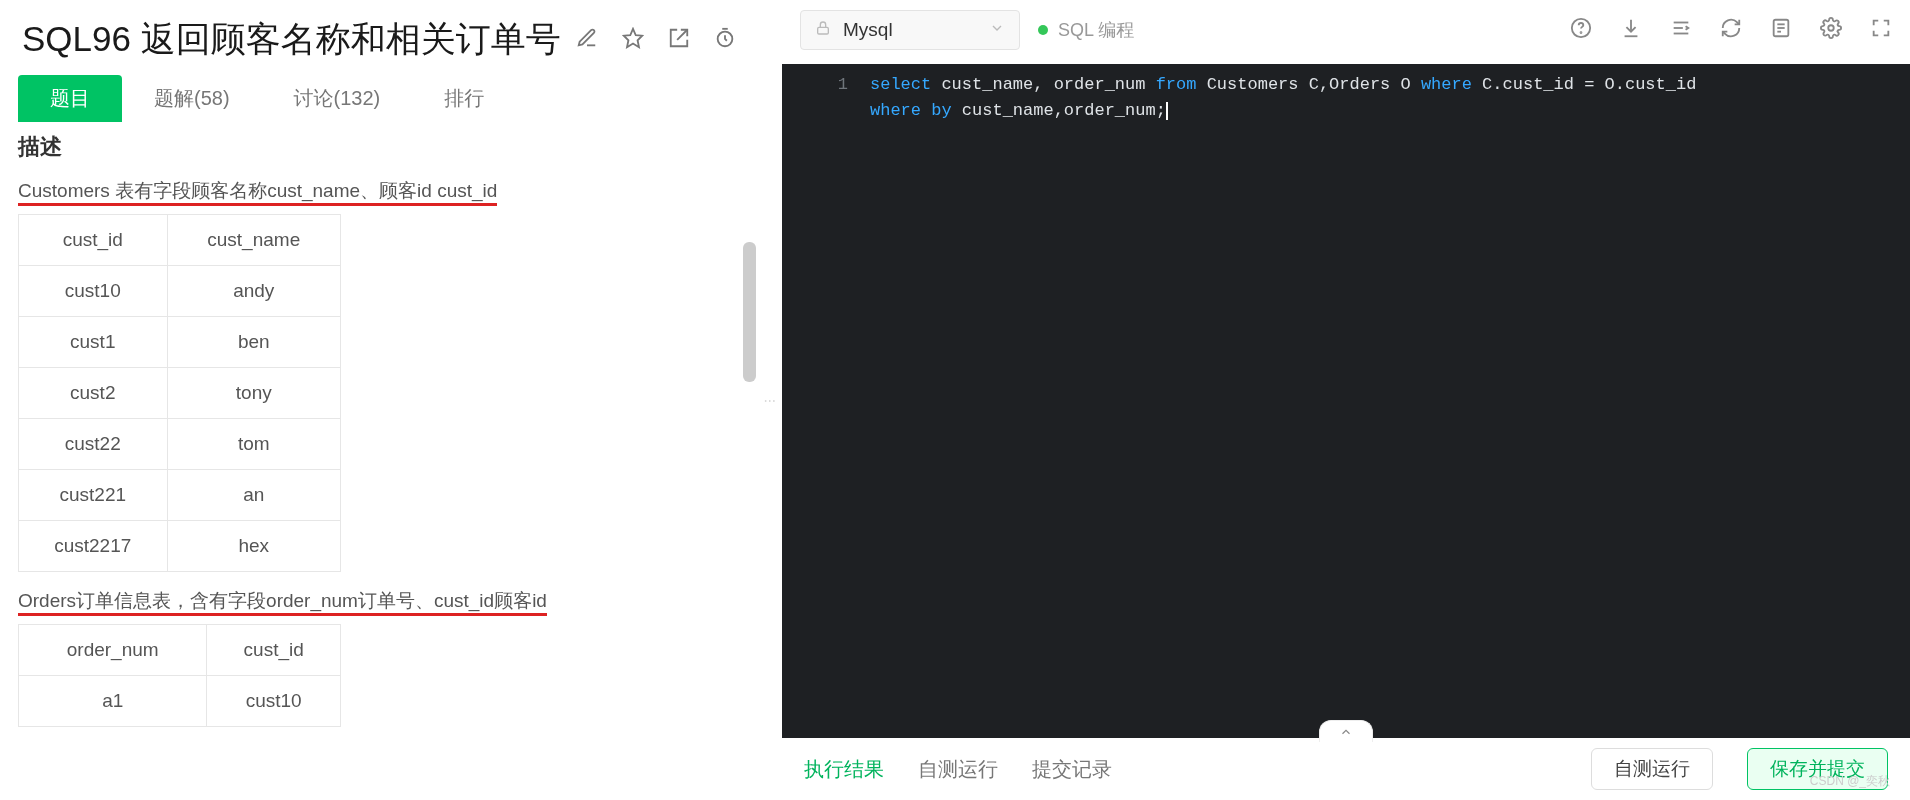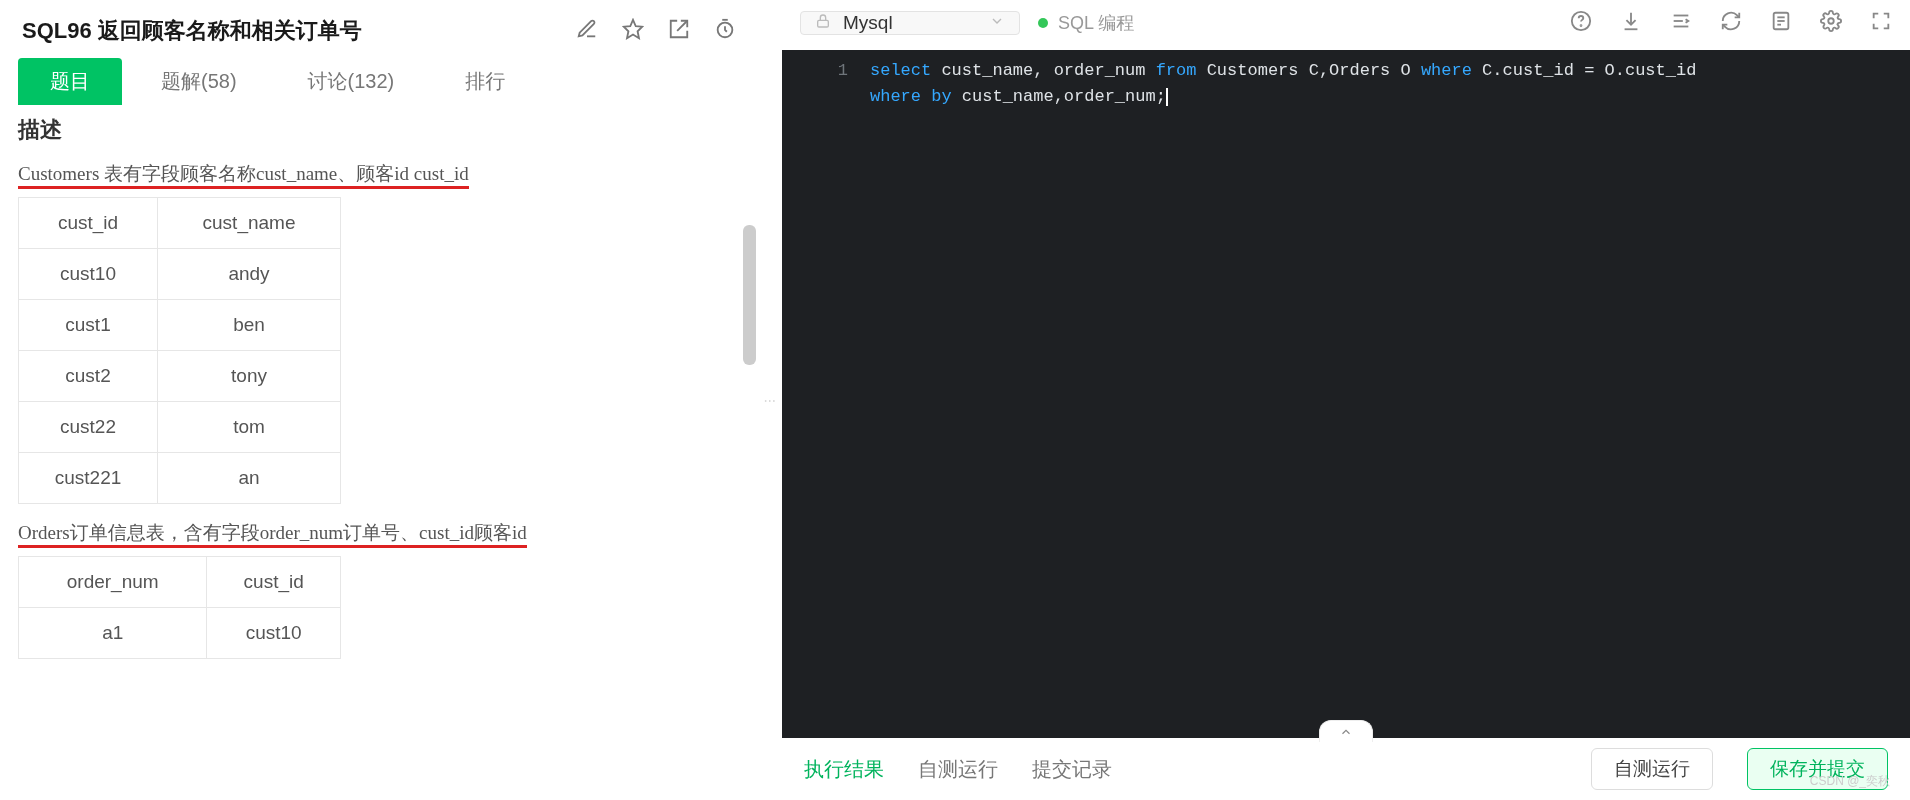--- a/index.html
+++ b/index.html
@@ -3,40 +3,40 @@
 <meta charset="utf-8">
 <style>
   * { box-sizing: border-box; margin: 0; padding: 0; }
   body { font-family: "Helvetica Neue", Arial, "PingFang SC", "Microsoft YaHei", sans-serif; width: 1910px; height: 800px; overflow: hidden; display: flex; background: #fff; color: #1a1a1a; }
   .left-panel { width: 758px; display: flex; flex-direction: column; position: relative; }
   .splitter { width: 24px; display:flex; align-items:center; justify-content:center; color:#bbb; cursor:col-resize; font-size:12px; letter-spacing:-2px; }
   .splitter span { writing-mode: vertical-rl; }
   .right-panel { flex: 1; display: flex; flex-direction: column; background:#fff;}
   
   .lp-header { display:flex; align-items:center; padding:16px 22px 12px 22px; gap:10px; }
-  .lp-title { font-size:22px; font-weight:700; flex:1; }
+  .lp-title { font-size:35px; font-weight:400; flex:1; }
   .lp-title-icons { display:flex; gap:24px; color:#777; }
   .lp-title-icons svg { width:22px; height:22px; cursor:pointer; }
   
-  .lp-tabs { display:flex; padding:0 18px; gap:7px; border-bottom:0; }
+  .lp-tabs { display:flex; padding:0 18px; gap:0; border-bottom:0; }
   .lp-tab { padding:10px 32px; font-size:20px; color:#777; cursor:pointer; border-radius:4px 4px 0 0; }
   .lp-tab.active { background:#00c364; color:#fff; }
   
   .lp-body { flex:1; overflow:hidden; position:relative; padding:10px 18px 0 18px; font-size:19px; color:#555; }
   .lp-sect-heading { font-weight:700; font-size:22px; color:#333; margin-bottom:16px; }
-  .lp-para { margin:8px 0 10px 0; font-size:19px;font-family:Liberation Serif, serif; }
+  .lp-para { margin:8px 0 10px 0; font-size:19px; }
   .underline-red { border-bottom:3px solid #d22; padding-bottom:2px; }
   .tbl { border-collapse:collapse; margin:6px 0 16px 0; width:323px; }
   .tbl th, .tbl td { border:1px solid #e6e6e6; padding:14px 8px; text-align:center; font-weight:400; font-size:19px; color:#555; }
   .tbl th { background:#fff; }
   
   .lp-scroll { position:absolute; right:2px; top:120px; width:13px; height:140px; background:#ccc; border-radius:6px; }
   
   .rp-header { display:flex; align-items:center; padding:10px 18px 14px 18px; gap:18px; }
-  .lang-select { height:24px; width:220px; border:1px solid #e3e3e3; border-radius:4px; background:#f8f8f8; display:flex; align-items:center; padding:0 14px; font-size:19px; color:#333; position:relative; cursor:pointer; }
+  .lang-select { height:40px; width:220px; border:1px solid #e3e3e3; border-radius:4px; background:#f8f8f8; display:flex; align-items:center; padding:0 14px; font-size:19px; color:#333; position:relative; cursor:pointer; }
   .lang-select .lock { margin-right:12px; color:#bbb; }
   .lang-select .chev { margin-left:auto; color:#bbb; }
   .mode-ind { display:flex; align-items:center; gap:10px; font-size:18px; color:#999; }
   .mode-ind .dot { width:10px; height:10px; border-radius:50%; background:#34c759; }
   .rp-header-icons { margin-left:auto; display:flex; gap:28px; color:#888; }
   .rp-header-icons svg { width:22px; height:22px; cursor:pointer; }
   
   .editor { flex:1; background:#1e2023; display:flex; font-family:Consolas, "Courier New", monospace; font-size:17px; line-height:26px; color:#dfe3e7; overflow:hidden; }
   .gutter { width:84px; text-align:right; color:#6f757b; padding:8px 18px 0 0; user-select:none; }
   .code-area { flex:1; padding:8px 12px 0 4px; white-space:pre-wrap; word-break:break-all; }
@@ -110,20 +110,24 @@
             <td>tony</td>
           </tr>
         <tr>
             <td>cust22</td>
             <td>tom</td>
           </tr>
         <tr>
             <td>cust221</td>
             <td>an</td>
           </tr>
+        <tr>
+            <td>cust2217</td>
+            <td>hex</td>
+          </tr>
       </tbody>
     </table>
     <div class="lp-para"><span class="underline-red">Orders订单信息表，含有字段order_num订单号、cust_id顾客id</span></div>
     <table class="tbl">
       <thead>
           <tr>
         <th>order_num</th>
         <th>cust_id</th>
       </tr>
         </thead>

